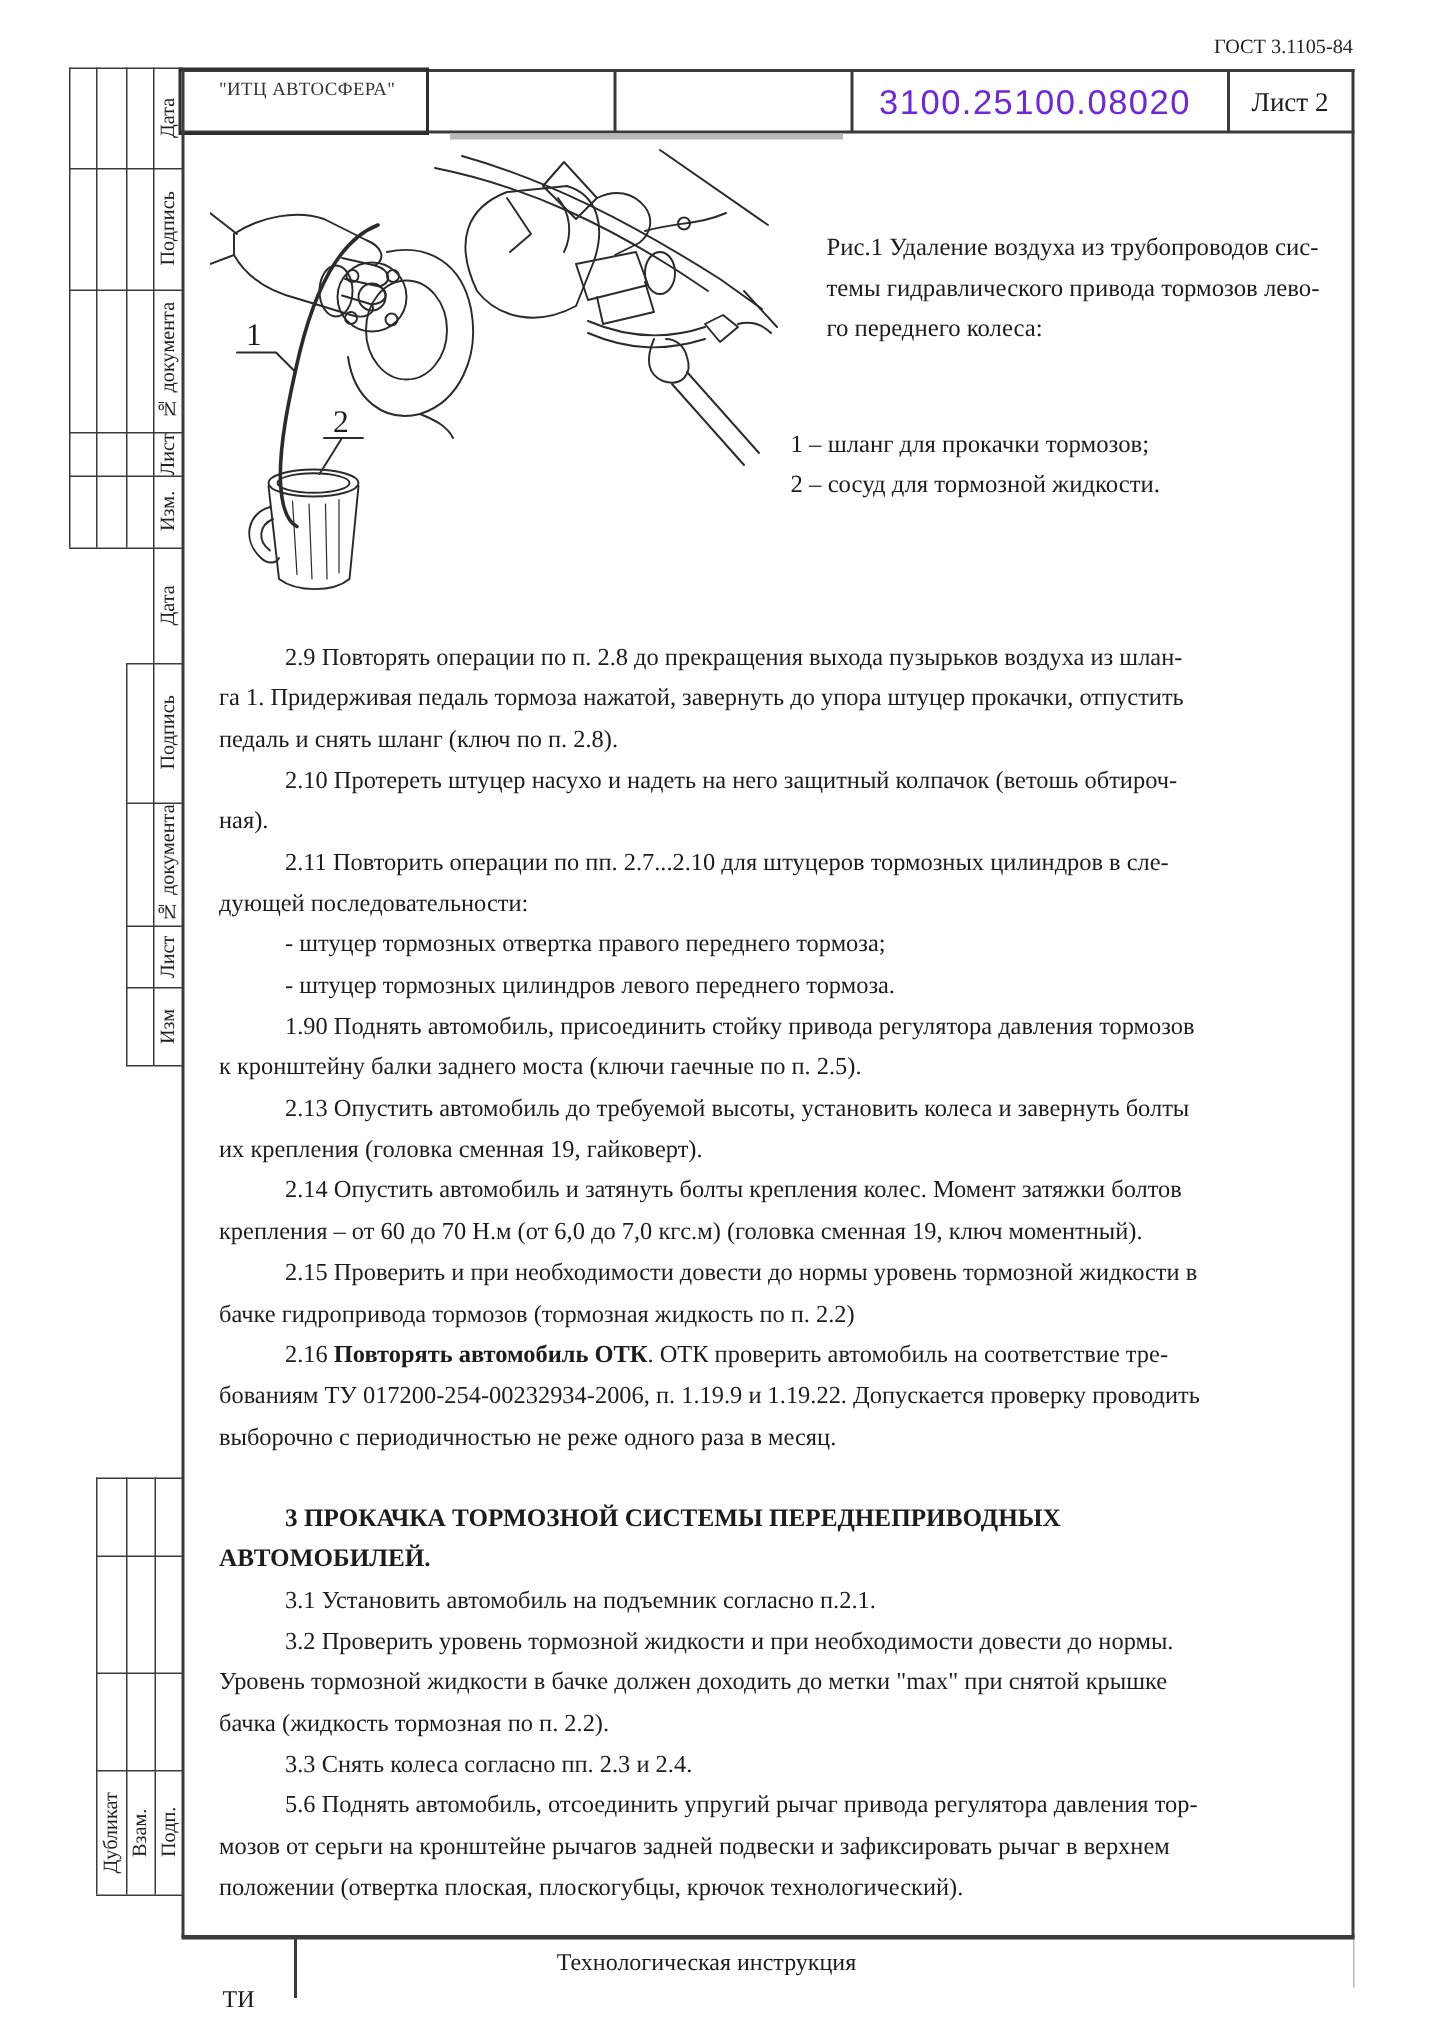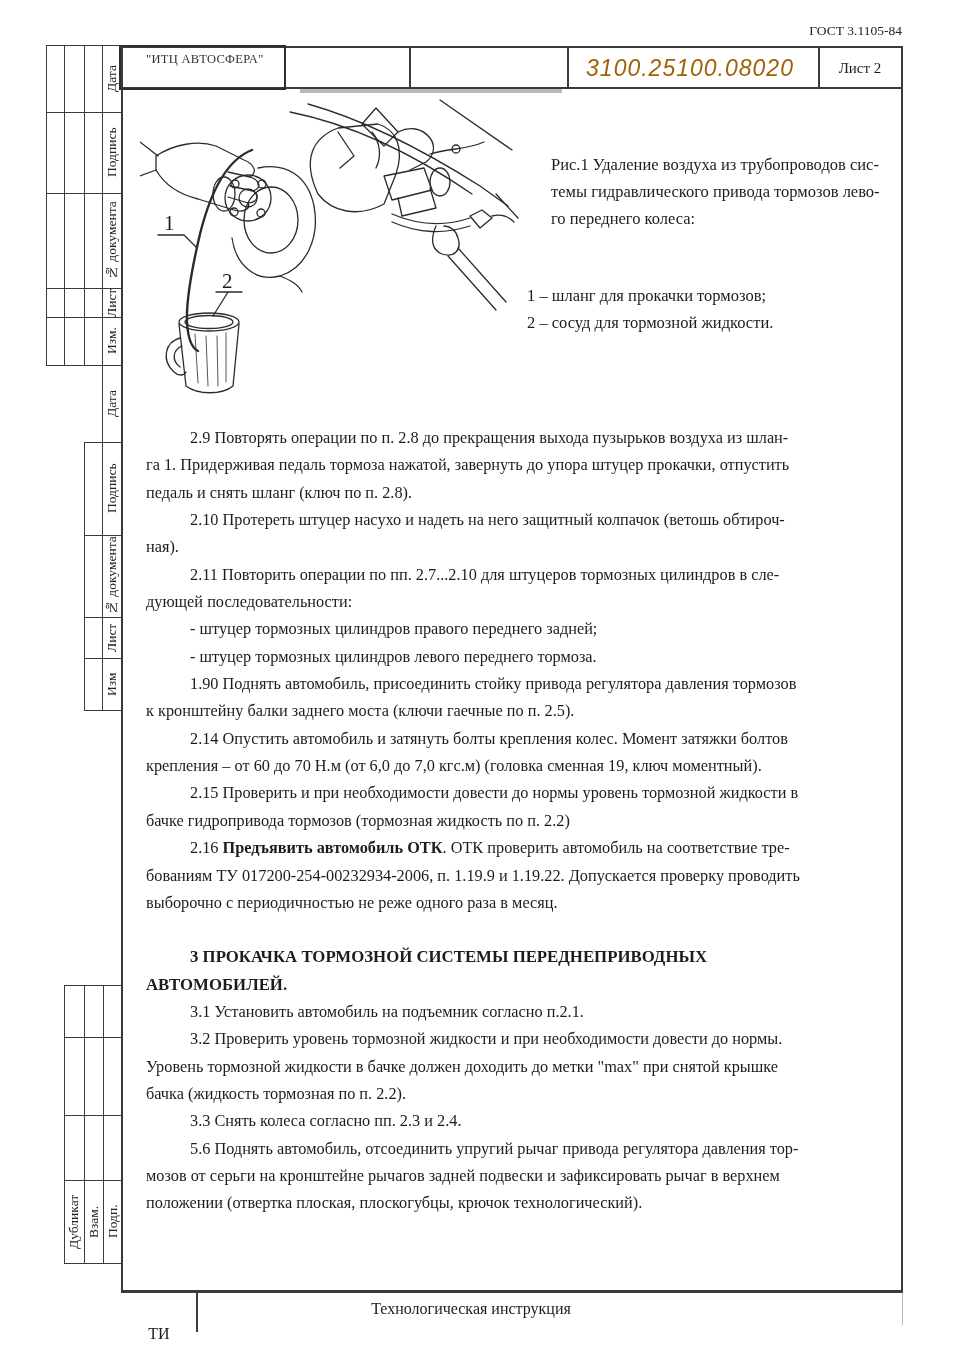--- a/index.html
+++ b/index.html
@@ -10,23 +10,23 @@
   }
   .abs{position:absolute;}
   .ln{position:absolute;background:#3b3b3b;}
   .ln-light{position:absolute;background:#b9b9b9;}
   .gost{position:absolute;top:23px;right:58px;font-size:13.5px;color:#222;}
   .org-box{position:absolute;left:119px;top:45px;width:167px;height:45px;
     border:2px solid #2e2e2e;box-sizing:border-box;}
   .org-text{position:absolute;left:146px;top:52px;font-size:12.5px;color:#333;letter-spacing:.3px;}
   .doc-number{position:absolute;left:567px;top:48px;width:246px;height:40px;
     display:flex;align-items:center;justify-content:center;
-    font-family:"Liberation Sans","DejaVu Sans",sans-serif;font-size:23px;letter-spacing:1px;color:#a16207;font-style:italic;}
+    font-family:"Liberation Sans","DejaVu Sans",sans-serif;font-size:23px;letter-spacing:1px;color:#6d28d9;}
   .sheet-cell{position:absolute;left:818px;top:48px;width:84px;height:40px;
-    display:flex;align-items:center;justify-content:center;font-size:15px;}
+    display:flex;align-items:center;justify-content:center;font-size:18px;}
   .vlabel{position:absolute;display:flex;align-items:center;justify-content:center;
     writing-mode:vertical-rl;transform:rotate(180deg);
     font-size:13.5px;color:#222;}
   .bodytext{position:absolute;left:146px;top:424px;width:736px;
     font-size:16.3px;line-height:27.35px;}
   .para{white-space:pre-line;text-indent:44px;margin:0;text-align:left;}
   .heading{font-weight:bold;font-size:16.8px;margin-top:27px;}
   .caption{position:absolute;left:551px;top:151px;width:376px;
     font-size:16.5px;line-height:27px;white-space:pre-line;}
   .legend{position:absolute;left:527px;top:245px;width:376px;
@@ -189,29 +189,31 @@
 2 – сосуд для тормозной жидкости.</div>
 
 <div class="bodytext">
   <p class="para">2.9 Повторять операции по п. 2.8 до прекращения выхода пузырьков воздуха из шлан-
 га 1. Придерживая педаль тормоза нажатой, завернуть до упора штуцер прокачки, отпустить
 педаль и снять шланг (ключ по п. 2.8).</p>
   <p class="para">2.10 Протереть штуцер насухо и надеть на него защитный колпачок (ветошь обтироч-
 ная).</p>
   <p class="para">2.11 Повторить операции по пп. 2.7...2.10 для штуцеров тормозных цилиндров в сле-
 дующей последовательности:</p>
-  <p class="para">- штуцер тормозных цилиндров правого переднего задней;</p>
+  <p class="para">- штуцер тормозных отвертка правого переднего тормоза;</p>
   <p class="para">- штуцер тормозных цилиндров левого переднего тормоза.</p>
   <p class="para">1.90 Поднять автомобиль, присоединить стойку привода регулятора давления тормозов
 к кронштейну балки заднего моста (ключи гаечные по п. 2.5).</p>
+  <p class="para">2.13 Опустить автомобиль до требуемой высоты, установить колеса и завернуть болты
+их крепления (головка сменная 19, гайковерт).</p>
   <p class="para">2.14 Опустить автомобиль и затянуть болты крепления колес. Момент затяжки болтов
 крепления – от 60 до 70 Н.м (от 6,0 до 7,0 кгс.м) (головка сменная 19, ключ моментный).</p>
   <p class="para">2.15 Проверить и при необходимости довести до нормы уровень тормозной жидкости в
 бачке гидропривода тормозов (тормозная жидкость по п. 2.2)</p>
-  <p class="para"><span>2.16 </span><b>Предъявить автомобиль ОТК</b><span>. ОТК проверить автомобиль на соответствие тре-
+  <p class="para"><span>2.16 </span><b>Повторять автомобиль ОТК</b><span>. ОТК проверить автомобиль на соответствие тре-
 бованиям ТУ 017200-254-00232934-2006, п. 1.19.9 и 1.19.22. Допускается проверку проводить
 выборочно с периодичностью не реже одного раза в месяц.</span></p>
   <p class="para heading">3 ПРОКАЧКА ТОРМОЗНОЙ СИСТЕМЫ ПЕРЕДНЕПРИВОДНЫХ
 АВТОМОБИЛЕЙ.</p>
   <p class="para">3.1 Установить автомобиль на подъемник согласно п.2.1.</p>
   <p class="para">3.2 Проверить уровень тормозной жидкости и при необходимости довести до нормы.
 Уровень тормозной жидкости в бачке должен доходить до метки "max" при снятой крышке
 бачка (жидкость тормозная по п. 2.2).</p>
   <p class="para">3.3 Снять колеса согласно пп. 2.3 и 2.4.</p>
   <p class="para">5.6 Поднять автомобиль, отсоединить упругий рычаг привода регулятора давления тор-

